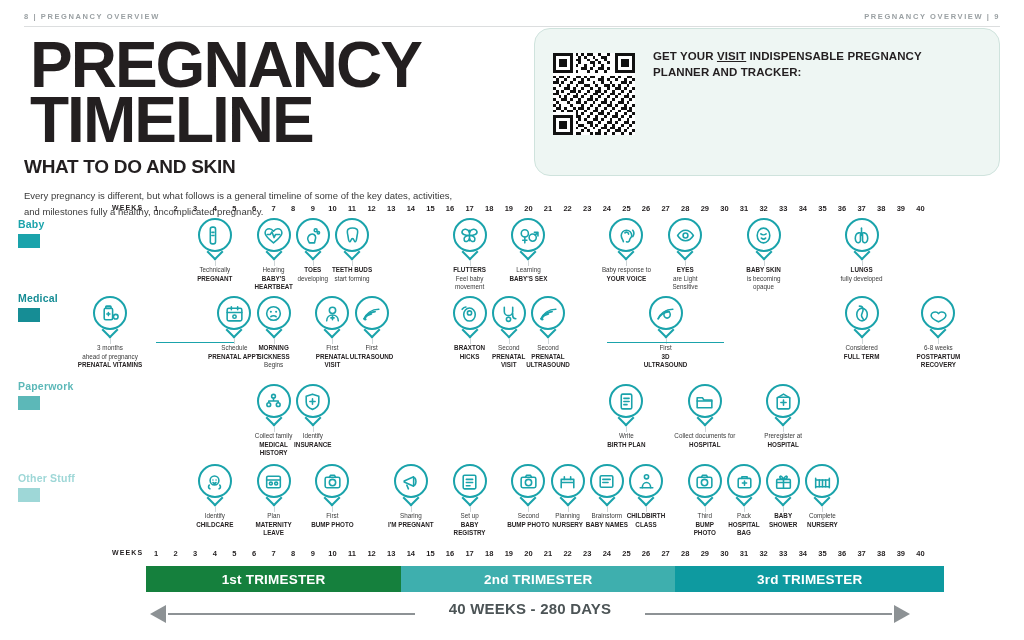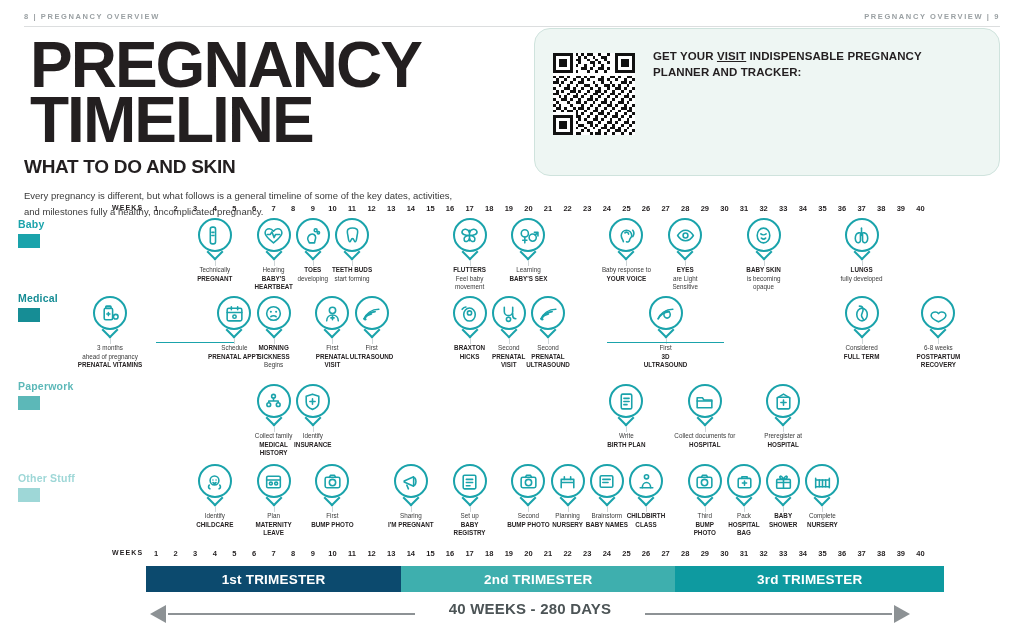--- a/index.html
+++ b/index.html
@@ -954,21 +954,21 @@
             <path d="M3.5 7v9M16.5 7v9M3.5 15h13M3.5 8.5h13" stroke="#1aa3ab" stroke-width="1.5" fill="none" stroke-linecap="round" stroke-linejoin="round"></path>
             <path d="M7 8.5V15M10 8.5V15M13 8.5V15" stroke="#1aa3ab" stroke-width="1.5" fill="none" stroke-linecap="round" stroke-linejoin="round"></path>
           </svg>
         </div>
       </div>
       <div class="pin-label" style="left: 785.4px; top: 48px;">Complete<br><b>NURSERY</b><br></div>
       <div class="vline" style="left: 822.4px; top: 42px; height: 6px;"></div>
     </div>
 
   <div id="tri-wrap">
-      <div class="tri" style="left: 146px; width: 255.2px; top: 370px; background: #0c4a6e;">
+      <div class="tri" style="left: 146px; width: 255.2px; top: 370px; background: #15803d;">
         <span>1st TRIMESTER</span>
       </div>
       <div class="tri" style="left: 400.8px; width: 274.8px; top: 370px; background: rgb(62, 175, 174);">
         <span>2nd TRIMESTER</span>
       </div>
       <div class="tri" style="left: 675.2px; width: 269px; top: 370px; background: rgb(14, 154, 160);">
         <span>3rd TRIMESTER</span>
       </div>
     </div>
 

